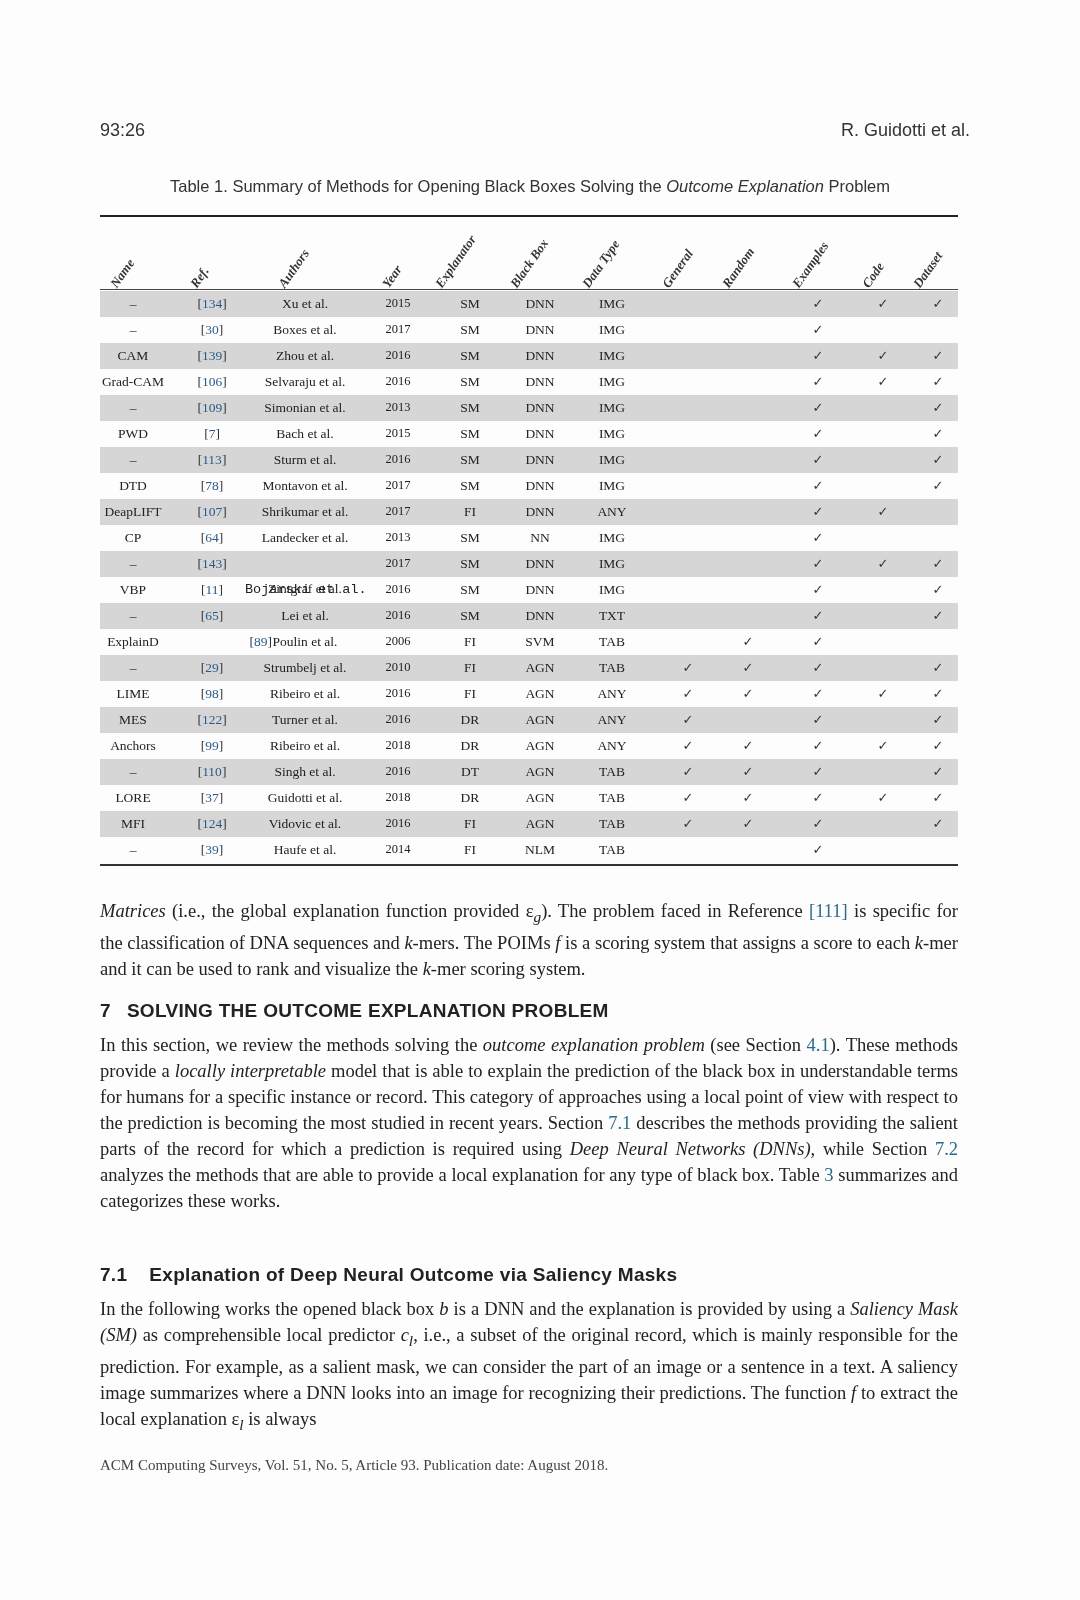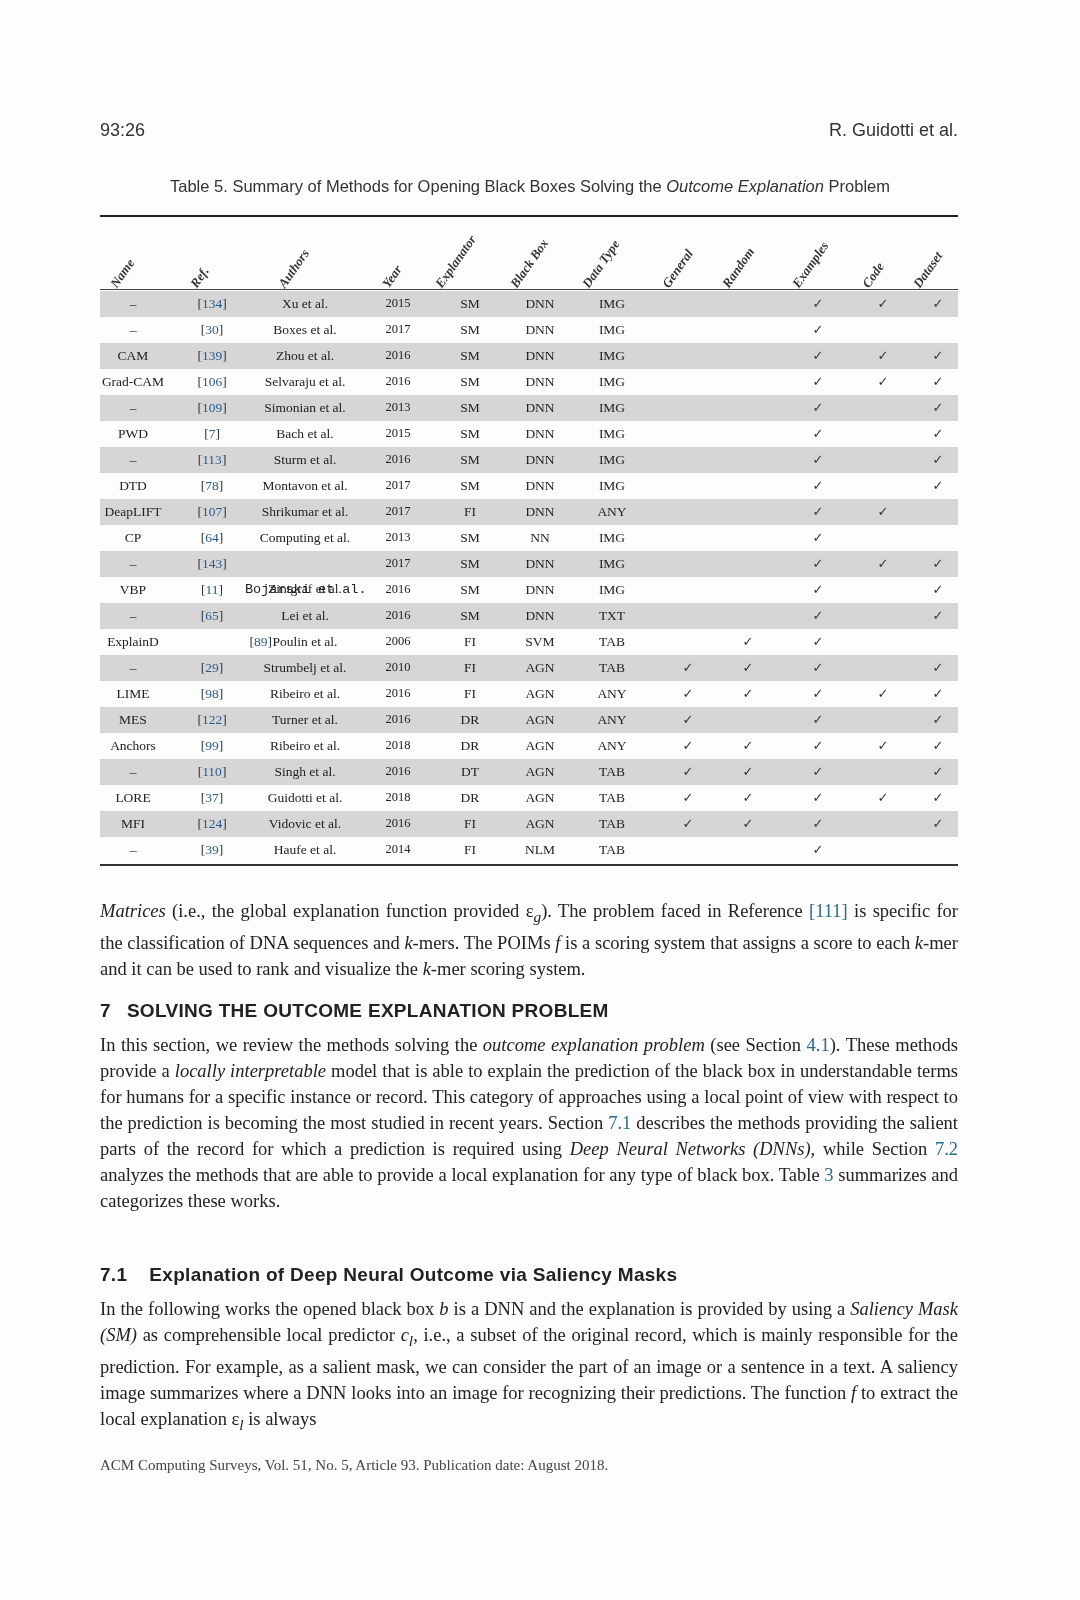--- a/index.html
+++ b/index.html
@@ -1,21 +1,21 @@
 <!DOCTYPE html>
 <html><head>
 <meta charset="utf-8">
 <style>
   html,body{margin:0;padding:0;background:#fdfdfd;}
   body{width:1080px;height:1600px;position:relative;overflow:hidden;color:#222;
        font-family:"Liberation Serif","DejaVu Serif",serif;}
   .sans{font-family:"Liberation Sans","DejaVu Sans",sans-serif;}
   .runhead{position:absolute;top:120px;font-size:18px;color:#333;}
   #rh-left{left:100px;}
-  #rh-right{right:122px;}
+  #rh-right{right:110px;}
   #caption{position:absolute;top:177px;left:0;width:1060px;text-align:center;font-size:16.5px;color:#333;}
   #caption i{font-style:italic;}
   #table{position:absolute;left:100px;top:215px;width:858px;}
   .rule-top{position:absolute;left:0;top:0;width:858px;height:2px;background:#222;}
   .rule-mid{position:absolute;left:0;top:74px;width:858px;height:1px;background:#444;}
   .rule-bot{position:absolute;left:0;width:858px;height:1.5px;background:#333;}
   .hdr{position:absolute;top:48px;font-size:13px;font-style:italic;font-weight:bold;color:#333;
        transform-origin:left bottom;transform:rotate(-55deg);white-space:nowrap;}
   .row{position:absolute;left:0;width:858px;height:26px;font-size:13.5px;}
   .row.shaded{background:#d6d6d6;}
@@ -28,21 +28,21 @@
   .link{color:#2a6a8a;}
   .sechead{position:absolute;left:100px;font-size:19px;font-weight:bold;color:#222;letter-spacing:0.3px;}
   #footer{position:absolute;left:100px;top:1457px;font-size:15px;color:#444;}
 </style>
 </head>
 <body>
 
 <div class="runhead sans" id="rh-left">93:26</div>
 <div class="runhead sans" id="rh-right">R. Guidotti et al.</div>
 
-<div id="caption" class="sans"><span>Table 5.  Summary of Methods for Opening Black Boxes Solving the </span><i>Outcome Explanation</i><span> Problem</span></div>
+<div id="caption" class="sans"><span>Table 1.  Summary of Methods for Opening Black Boxes Solving the </span><i>Outcome Explanation</i><span> Problem</span></div>
 
 <div id="table">
   <div class="rule-top"></div>
   <div id="headers">
       <div class="hdr" style="left: 20px; top: 60px;">Name</div>
       <div class="hdr" style="left: 100px; top: 60px;">Ref.</div>
       <div class="hdr" style="left: 188px; top: 60px;">Authors</div>
       <div class="hdr" style="left: 292px; top: 60px;">Year</div>
       <div class="hdr" style="left: 345px; top: 60px;">Explanator</div>
       <div class="hdr" style="left: 420px; top: 60px;">Black Box</div>
@@ -177,21 +177,21 @@
         <span class="cell" style="left: 452px; width: 120px;">ANY</span>
         <span class="cell check" style="left: 528px; width: 120px;"></span>
         <span class="cell check" style="left: 588px; width: 120px;"></span>
         <span class="cell check" style="left: 658px; width: 120px;">✓</span>
         <span class="cell check" style="left: 723px; width: 120px;">✓</span>
         <span class="cell check" style="left: 778px; width: 120px;"></span>
       </div>
       <div class="row" style="top: 310px;">
         <span class="cell" style="left: -27px; width: 120px;">CP</span>
         <span class="cell ref" style="left: 52px; width: 120px;"><span class="br">[</span><span>64</span><span class="br">]</span></span>
-        <span class="cell" style="left: 145px; width: 120px;">Computing et al.</span>
+        <span class="cell" style="left: 145px; width: 120px;">Landecker et al.</span>
         <span class="cell" style="left: 238px; width: 120px; font-size: 12.5px;">2013</span>
         <span class="cell" style="left: 310px; width: 120px;">SM</span>
         <span class="cell" style="left: 380px; width: 120px;">NN</span>
         <span class="cell" style="left: 452px; width: 120px;">IMG</span>
         <span class="cell check" style="left: 528px; width: 120px;"></span>
         <span class="cell check" style="left: 588px; width: 120px;"></span>
         <span class="cell check" style="left: 658px; width: 120px;">✓</span>
         <span class="cell check" style="left: 723px; width: 120px;"></span>
         <span class="cell check" style="left: 778px; width: 120px;"></span>
       </div>

